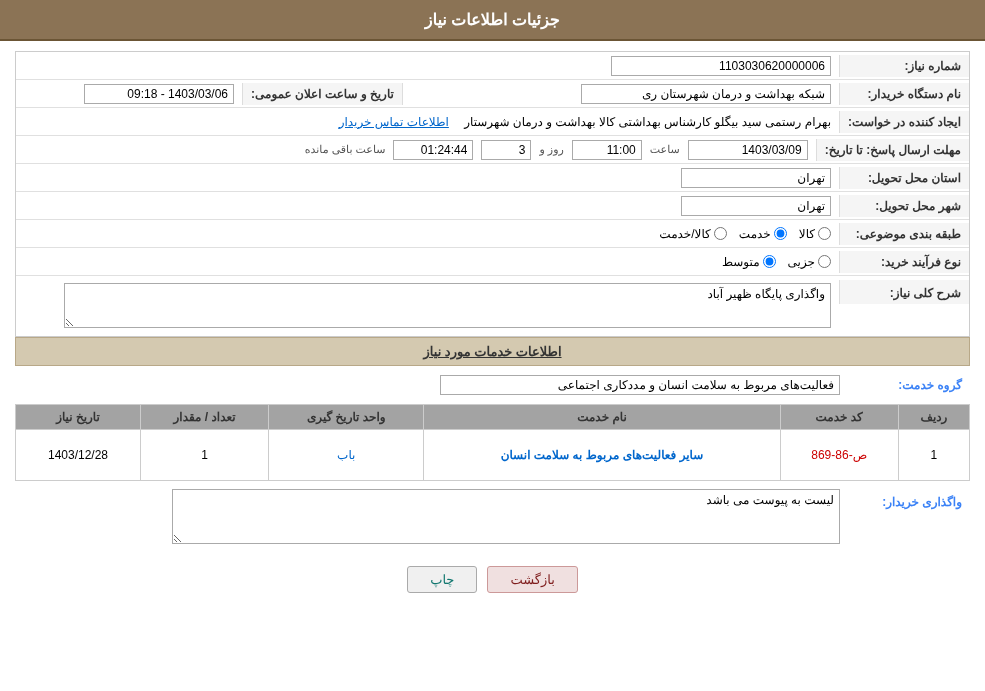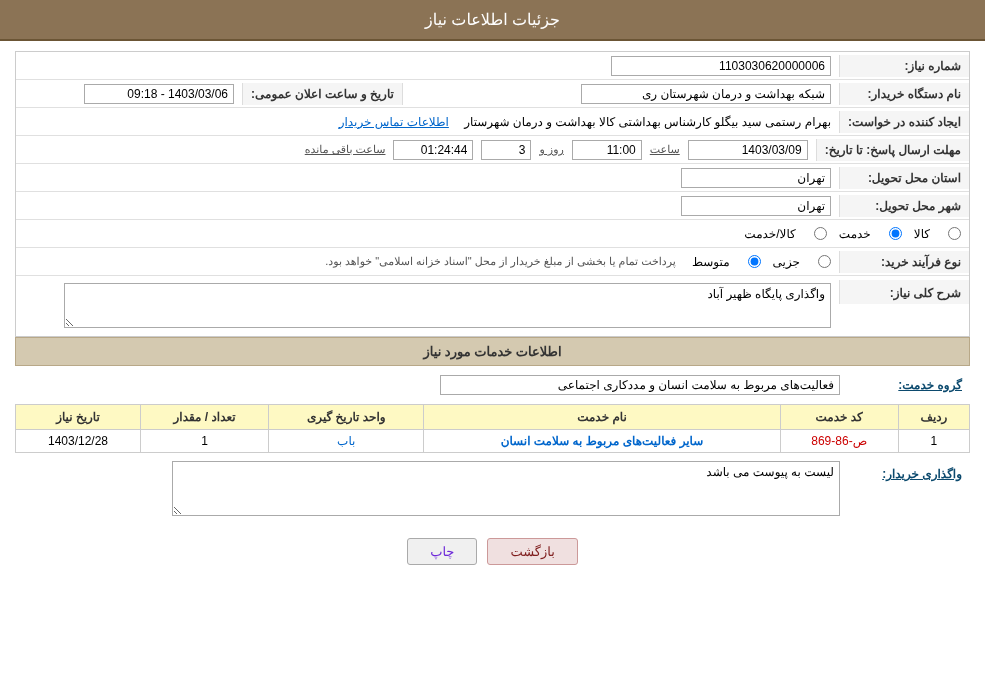--- a/index.html
+++ b/index.html
@@ -14,21 +14,21 @@
       margin: 0 auto;
       background: #fff;
       min-height: 691px;
     }
     .header-bar {
       background: #8B7355;
       color: #fff;
       text-align: center;
       padding: 10px;
       font-size: 16px;
-      font-weight: normal;
+      font-weight: bold;
       border-bottom: 2px solid #6b5535;
     }
     .content {
       padding: 10px 15px;
     }
     .row {
       display: flex;
       align-items: center;
       border-bottom: 1px solid #e0e0e0;
       min-height: 28px;
@@ -75,69 +75,69 @@
     }
     .radio-group {
       display: flex;
       gap: 12px;
       align-items: center;
       direction: rtl;
     }
     .radio-label {
       display: flex;
       align-items: center;
-      gap: 18px;
+      gap: 3px;
       cursor: pointer;
     }
     .multi-value {
       display: flex;
       align-items: center;
       gap: 8px;
     }
     .inline-label {
       color: #555;
       font-size: 11px;
-      text-decoration: underline;
     }
     .textarea-field {
       width: 100%;
       border: 1px solid #aaa;
       font-size: 12px;
       font-family: Tahoma, Arial, sans-serif;
       direction: rtl;
       resize: vertical;
       background: #fff;
       padding: 3px 5px;
     }
     .section-header {
       background: #d4c9b0;
       color: #333;
       padding: 6px 10px;
       font-weight: bold;
       font-size: 13px;
       text-align: center;
       border: 1px solid #b8a888;
       margin-bottom: 8px;
+      text-decoration: underline;
     }
     .service-table {
       width: 100%;
       border-collapse: collapse;
       margin-bottom: 8px;
     }
     .service-table th {
-      background: #fef9c3;
+      background: #a3a3a3;
       border: 1px solid #ccc;
       padding: 5px 8px;
       text-align: center;
       font-weight: bold;
       color: #333;
     }
     .service-table td {
       border: 1px solid #ccc;
-      padding: 4px 8px;
+      padding: 18px 8px;
       text-align: center;
     }
     .service-table tr:nth-child(even) td {
       background: #f9f9f9;
     }
     .btn-group {
       display: flex;
       justify-content: center;
       gap: 10px;
       padding: 12px;
@@ -145,43 +145,42 @@
     .btn {
       padding: 5px 22px;
       font-size: 13px;
       font-family: Tahoma, Arial, sans-serif;
       cursor: pointer;
       border: 1px solid #aaa;
       border-radius: 3px;
     }
     .btn-print {
       background: #f0f0f0;
-      color: #6d28d9;
+      color: #0f766e;
     }
     .btn-back {
       background: #f0e0e0;
       color: #7f1d1d;
       border-color: #cc9999;
     }
     .note-text {
       color: #555;
       font-size: 11px;
     }
     .row-flex {
       display: flex;
       align-items: center;
     }
     .label-right {
       min-width: 130px;
       font-weight: bold;
-      color: #0c4a6e;
+      color: #3b82f6;
       text-align: right;
       padding: 4px 8px;
       white-space: nowrap;
-      text-decoration: underline;
     }
     .form-box {
       border: 1px solid #ccc;
       background: #fff;
     }
   </style>
 </head>
 <body>
 
 <div class="page-wrapper">
@@ -244,20 +243,21 @@
       </div>
 
       <div class="row">
         <div class="label-cell">شهر محل تحویل:</div>
         <div class="value-cell">
           <input class="input-field input-medium" type="text" readonly="" value="تهران" style="">
         </div>
       </div>
 
       <div class="row">
+        <div class="label-cell">طبقه بندی موضوعی:</div>
         <div class="value-cell">
           <div class="radio-group">
             <label class="radio-label">
               <input type="radio" name="category" style="">
               <span>کالا</span>
             </label>
             <label class="radio-label">
               <input type="radio" name="category" checked="" style="">
               <span>خدمت</span>
             </label>
@@ -275,21 +275,20 @@
           <div class="radio-group">
             <label class="radio-label">
               <input type="radio" name="purchase_type" style="">
               <span>جزیی</span>
             </label>
             <label class="radio-label">
               <input type="radio" name="purchase_type" checked="" style="">
               <span>متوسط</span>
             </label>
           </div>
-          <span class="note-text" style="margin-right:10px;">پرداخت تمام یا بخشی از مبلغ خریدار از محل "اسناد خزانه اسلامی" خواهد بود.</span>
         </div>
       </div>
 
       <div class="row" style="min-height:60px; align-items:flex-start; padding-top:4px;">
         <div class="label-cell" style="padding-top:6px;">شرح کلی نیاز:</div>
         <div class="value-cell" style="flex-direction:column; align-items:flex-start;">
           <textarea class="textarea-field" rows="2" style="width: 95%; min-height: 45px;">واگذاری پایگاه ظهیر آباد</textarea>
 
         </div>
       </div>

